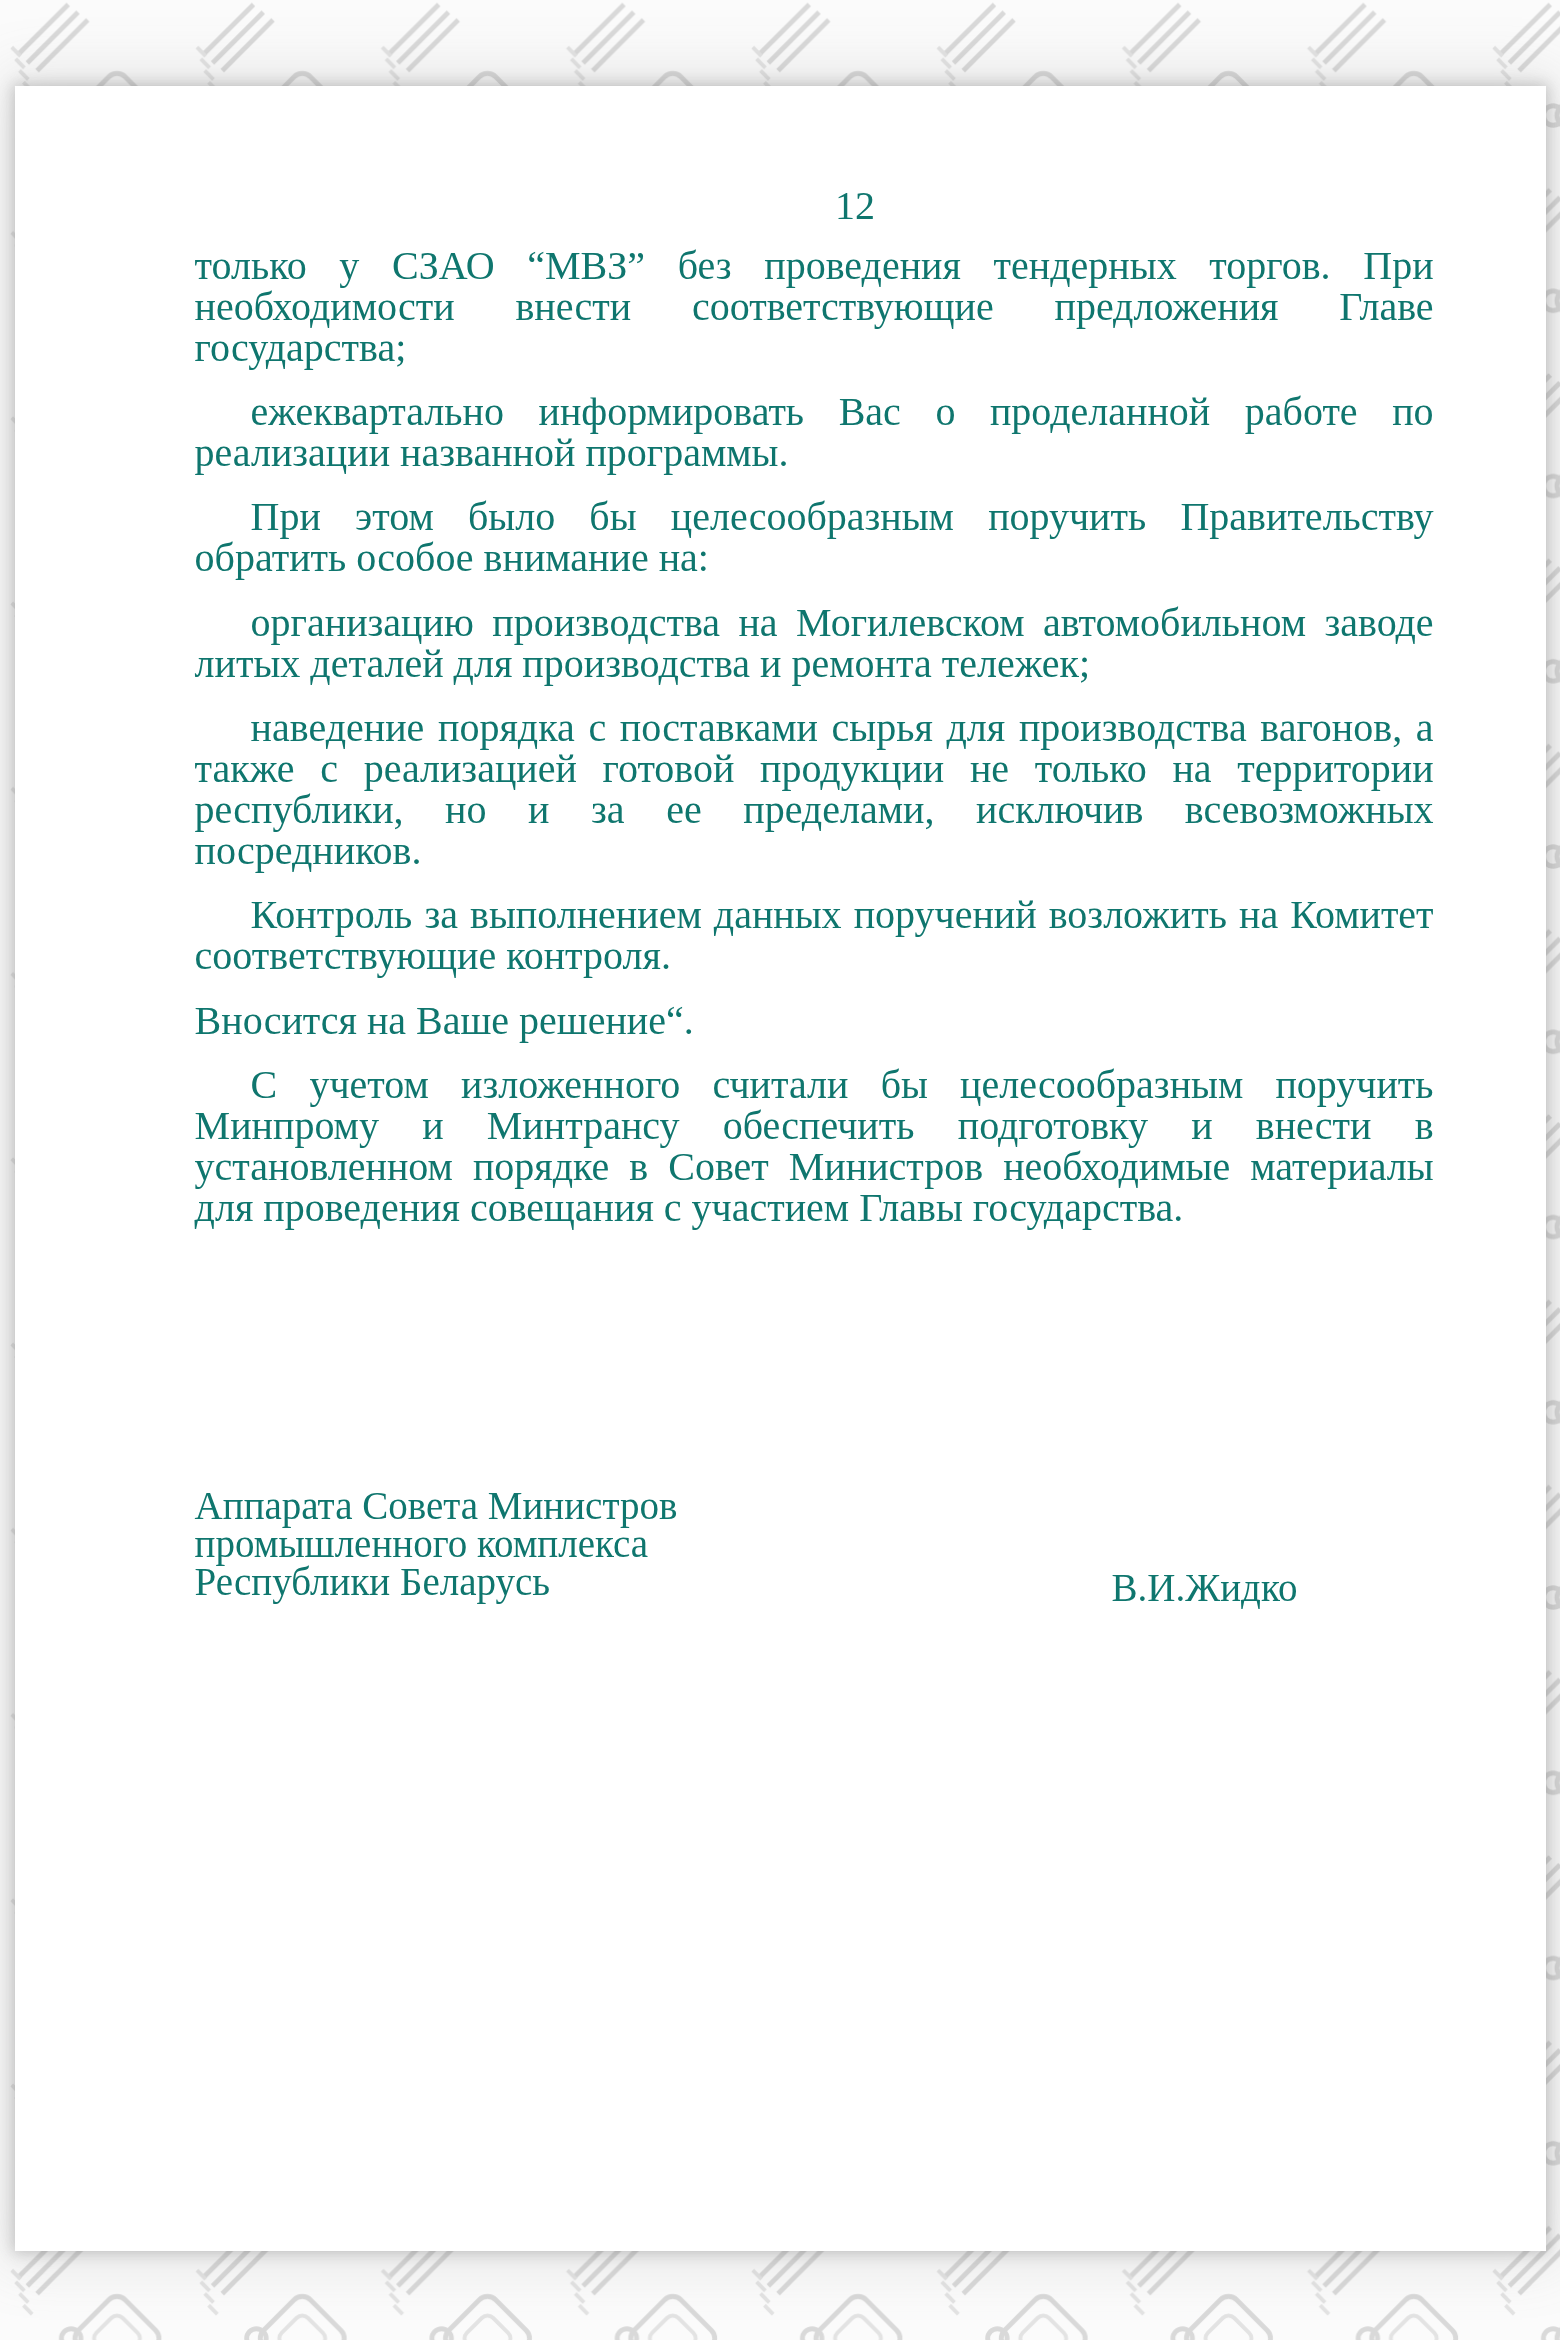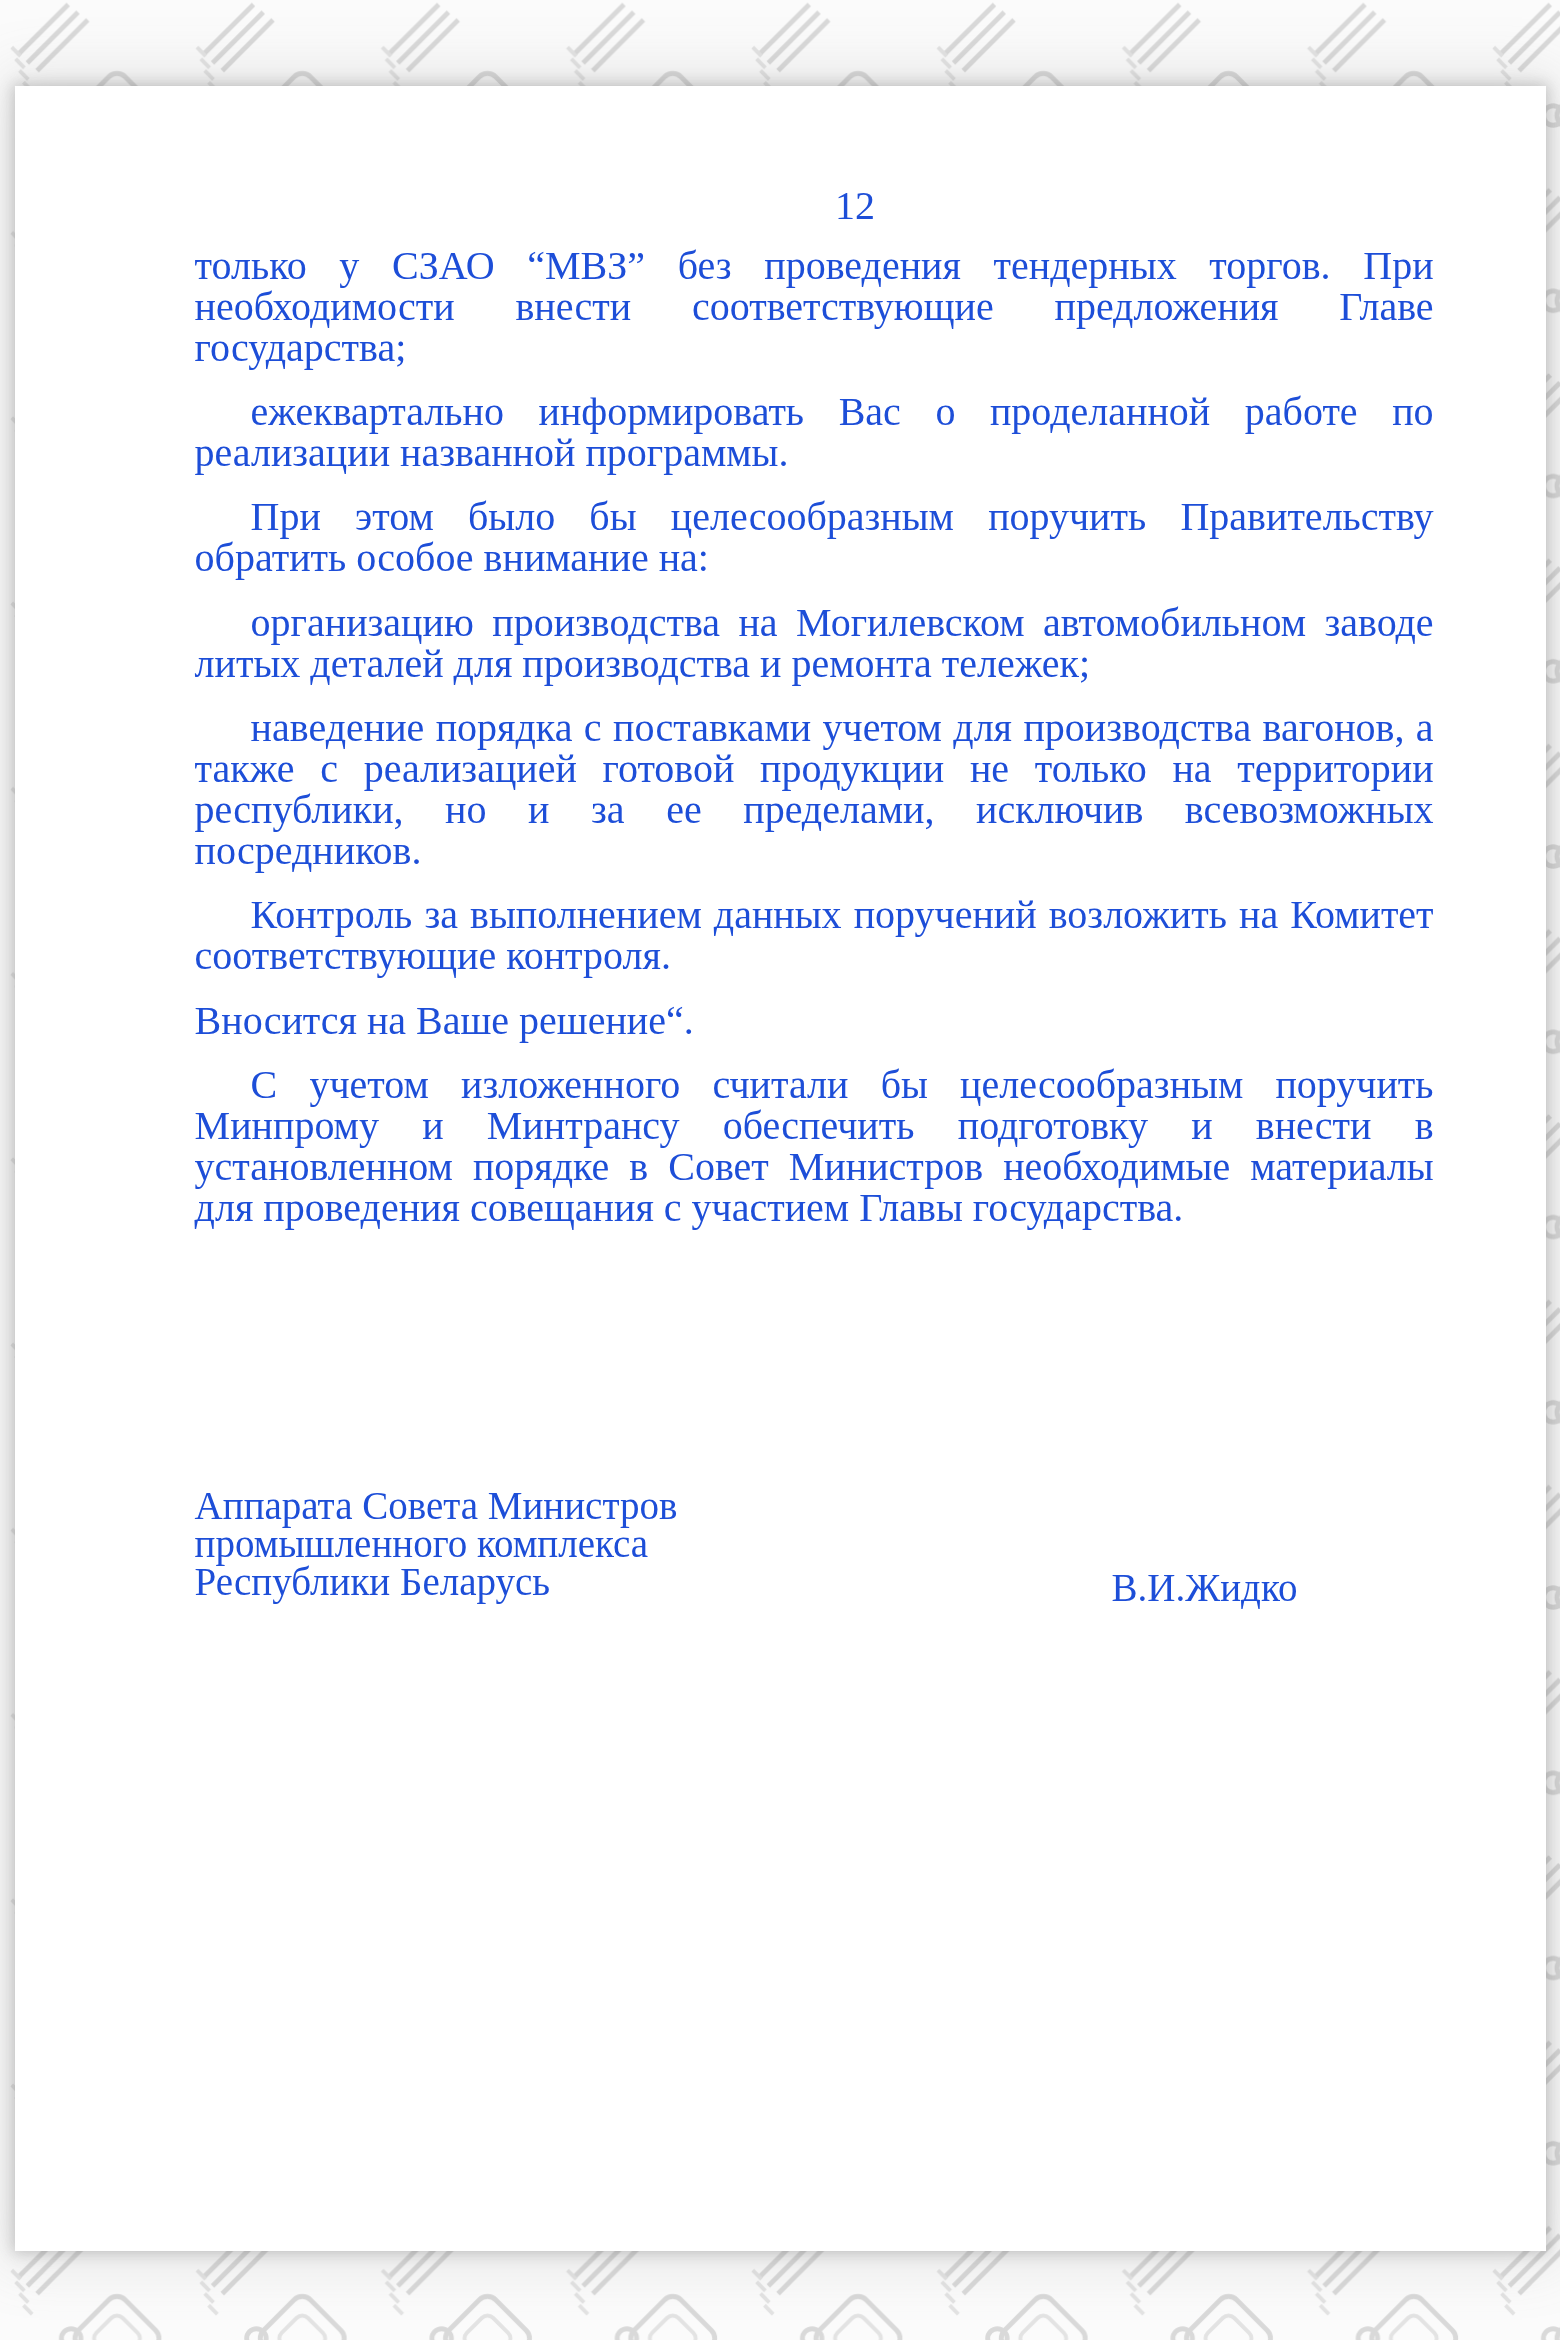--- a/index.html
+++ b/index.html
@@ -29,21 +29,21 @@
     width: 1531px;
     height: 2165px;
     background: #ffffff;
     box-shadow: 0 0 13.7px 2px rgba(90,90,90,0.30), 0 0 54px 13.7px rgba(120,120,120,0.16);
   }
   .content {
     position: absolute;
     left: 180px;
     top: 0;
     width: 1239px;
-    color: #1d4ed8;
+    color: #0f766e;
     font-size: 40px;
     line-height: 41px;
   }
   .page-number {
     margin-top: 99px;
     text-align: center;
     transform: translateX(41px);
   }
   .para {
     margin: 23.4px 0 0 0;
@@ -111,21 +111,21 @@
       <div class="page-number">12</div>
 
       <p class="para first">только у СЗАО “МВЗ” без проведения тендерных торгов. При необходимости внести соответствующие предложения Главе государства;</p>
 
       <p class="para indent">ежеквартально информировать Вас о проделанной работе по реализации названной программы.</p>
 
       <p class="para indent bold">При этом было бы целесообразным поручить Правительству обратить особое внимание на:</p>
 
       <p class="para indent bold">организацию производства на Могилевском автомобильном заводе литых деталей для производства и ремонта тележек;</p>
 
-      <p class="para indent">наведение порядка с поставками учетом для производства вагонов, а также с реализацией готовой продукции не только на территории республики, но и за ее пределами, исключив всевозможных посредников.</p>
+      <p class="para indent">наведение порядка с поставками сырья для производства вагонов, а также с реализацией готовой продукции не только на территории республики, но и за ее пределами, исключив всевозможных посредников.</p>
 
       <p class="para indent">Контроль за выполнением данных поручений возложить на Комитет соответствующие контроля.</p>
 
       <p class="para left-align">Вносится на Ваше решение“.</p>
 
       <p class="para indent">С учетом изложенного считали бы целесообразным поручить Минпрому и Минтрансу обеспечить подготовку и внести в установленном порядке в Совет Министров необходимые материалы для проведения совещания с участием Главы государства.</p>
 
       <div class="signature">
         <div class="sig-line">Аппарата Совета Министров</div>
         <div class="sig-line">промышленного комплекса</div>

